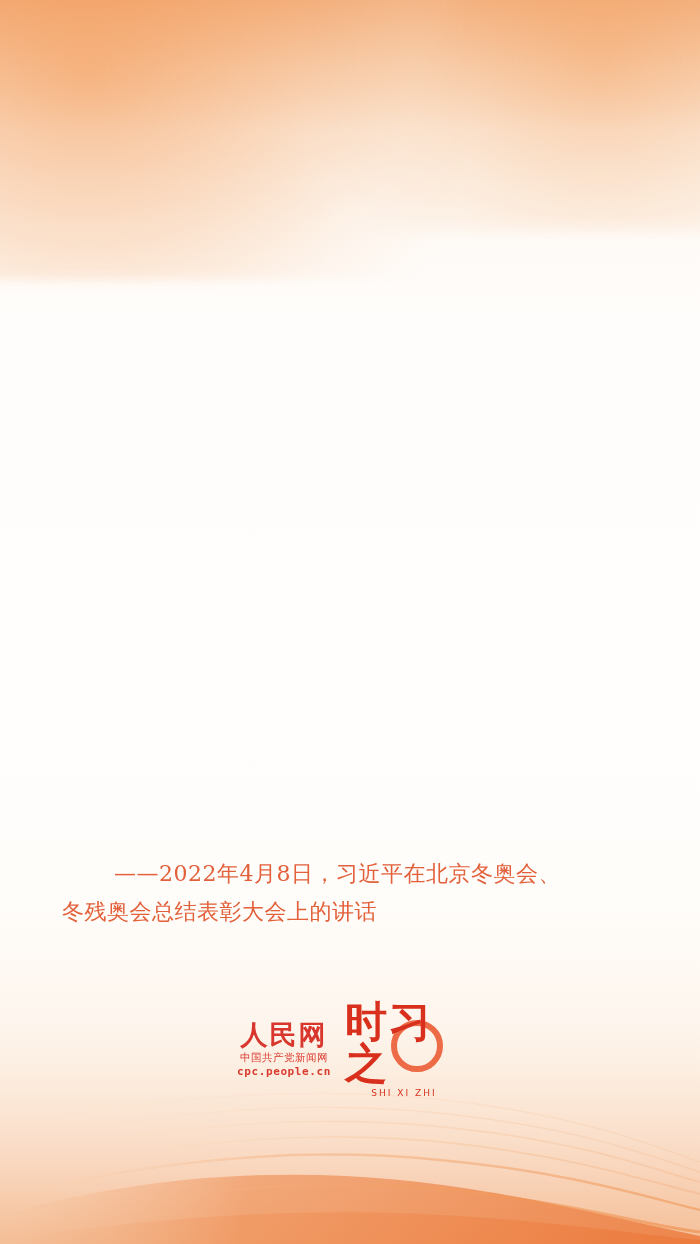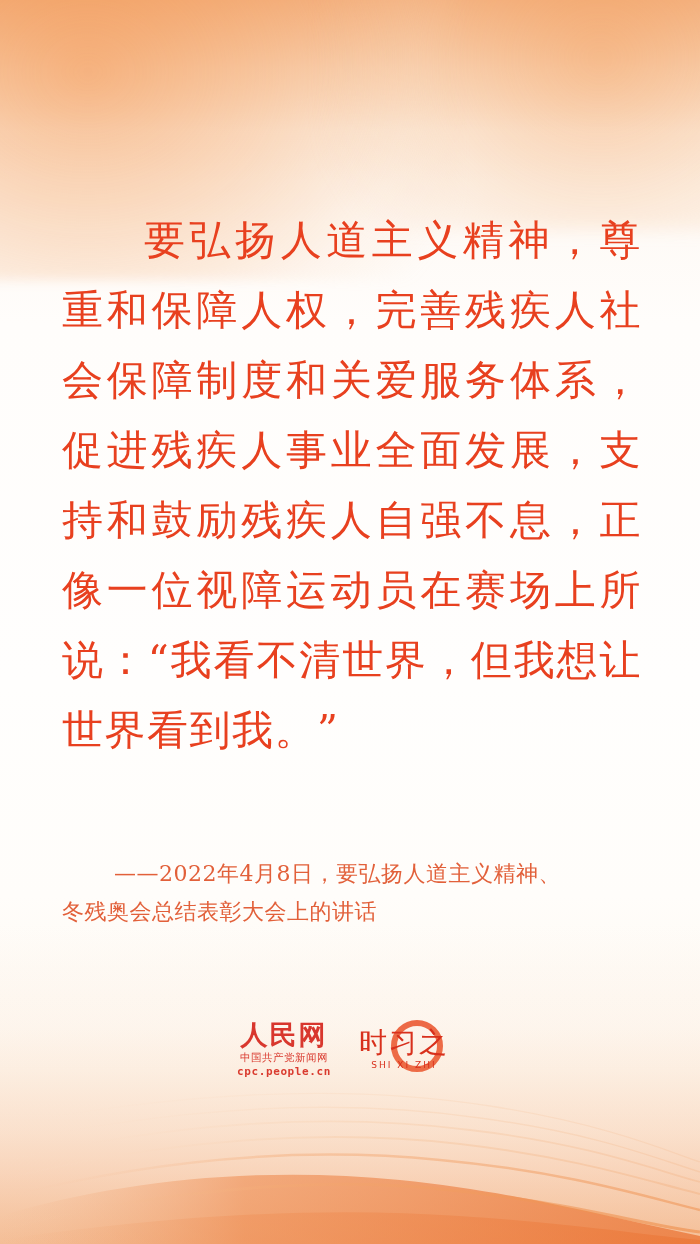--- a/index.html
+++ b/index.html
@@ -178,22 +178,22 @@
     width: 40px;
     height: 40px;
     border: 6px solid #e94b23;
     border-radius: 50%;
     opacity: 0.9;
   }
   .ssz-logo .ssz-cn {
     position: relative;
     color: #d8301c;
     font-family: "DejaVu Serif", "Liberation Serif", serif;
-    font-size: 28px;
-    font-weight: 400;
+    font-size: 42px;
+    font-weight: 700;
     letter-spacing: 2px;
     line-height: 1;
     z-index: 2;
   }
   .ssz-logo .ssz-py {
     position: relative;
     margin-top: 3px;
     color: #d8301c;
     font-size: 9px;
     letter-spacing: 2px;
@@ -203,26 +203,23 @@
 </style>
 </head>
 <body>
 
 <div class="poster">
 
   <div class="wash-topband"></div>
   <div class="wash-topleft"></div>
   <div class="wash-topright"></div>
 
-  <div class="quote-block">
-    <p class="quote-text">要弘扬人道主义精神，尊重和保障人权，完善残疾人社会保障制度和关爱服务体系，促进残疾人事业全面发展，支持和鼓励残疾人自强不息，正像一位视障运动员在赛场上所说：“我看不清世界，但我想让世界看到我。”</p>
-  </div>
 
   <div class="attribution">
-    <p class="attr-line1">——2022年4月8日，要弘扬人道主义精神、</p>
+    <p class="attr-line1">——2022年4月8日，习近平在北京冬奥会、</p>
     <p class="attr-line2">冬残奥会总结表彰大会上的讲话</p>
   </div>
 
   <div class="logo-row">
     <div class="people-logo">
       <div class="cn">人民网</div>
       <div class="sub">中国共产党新闻网</div>
       <div class="url">cpc.people.cn</div>
     </div>
     <div class="ssz-logo">

